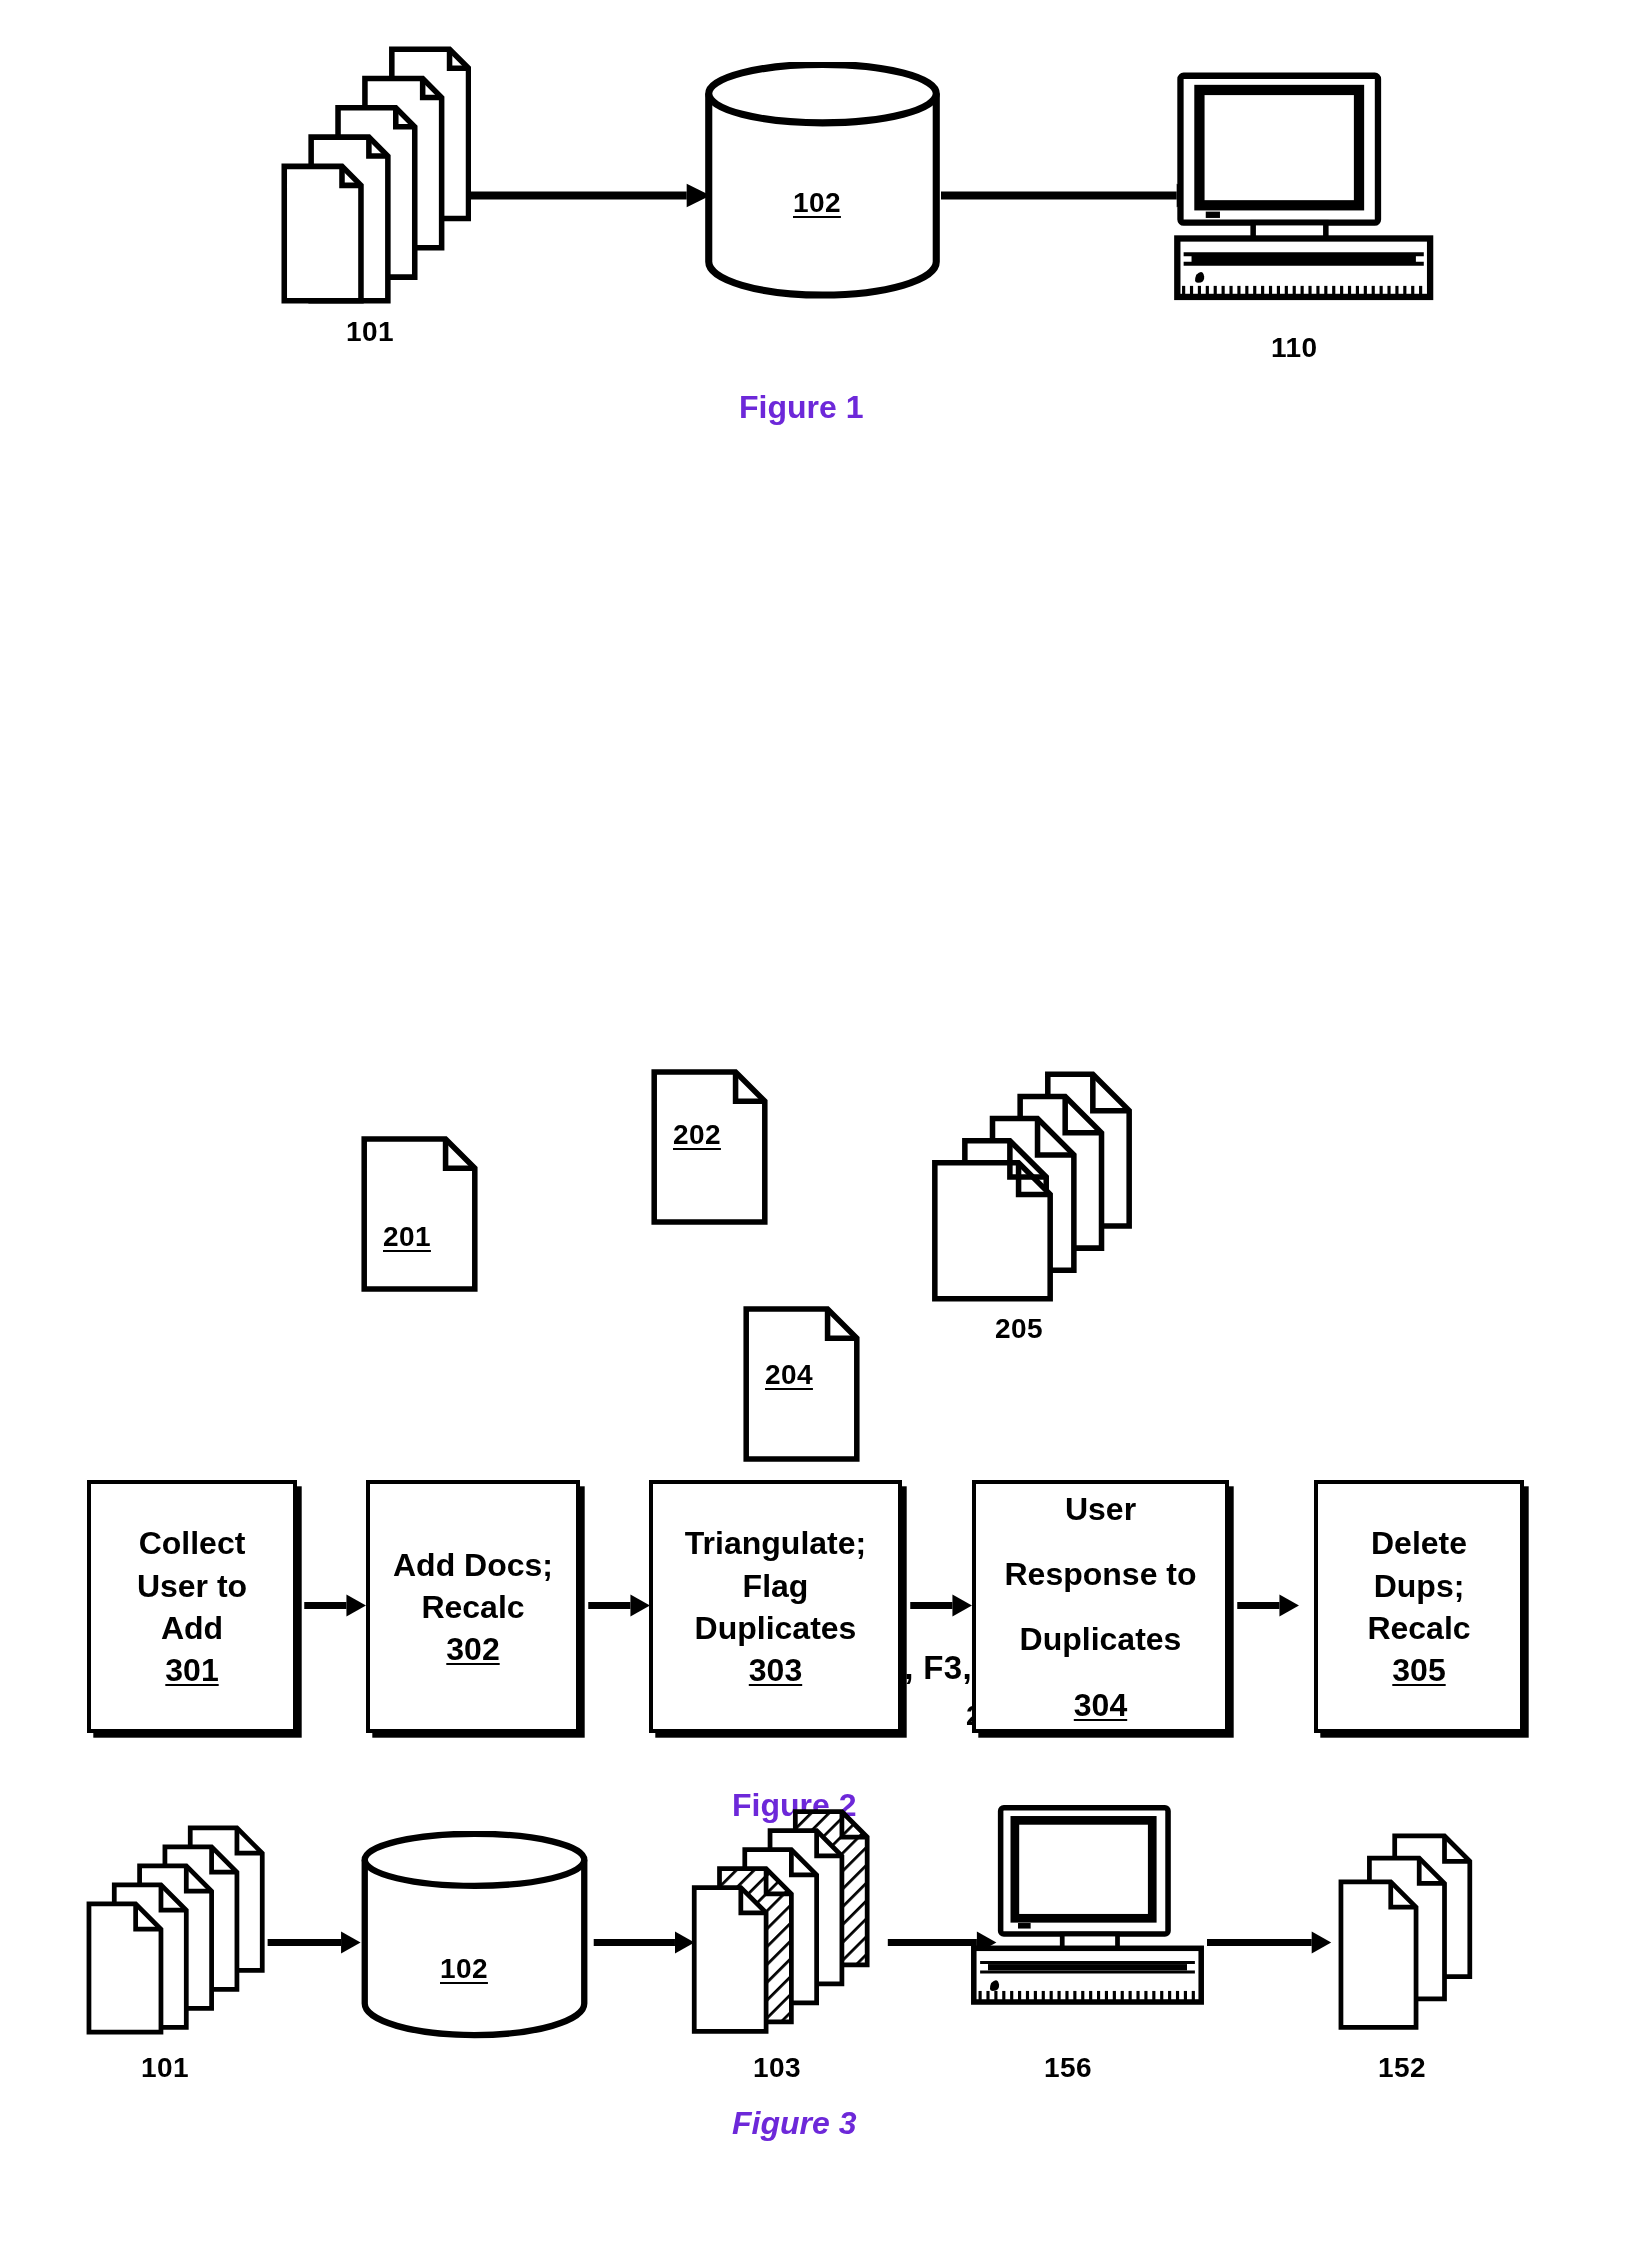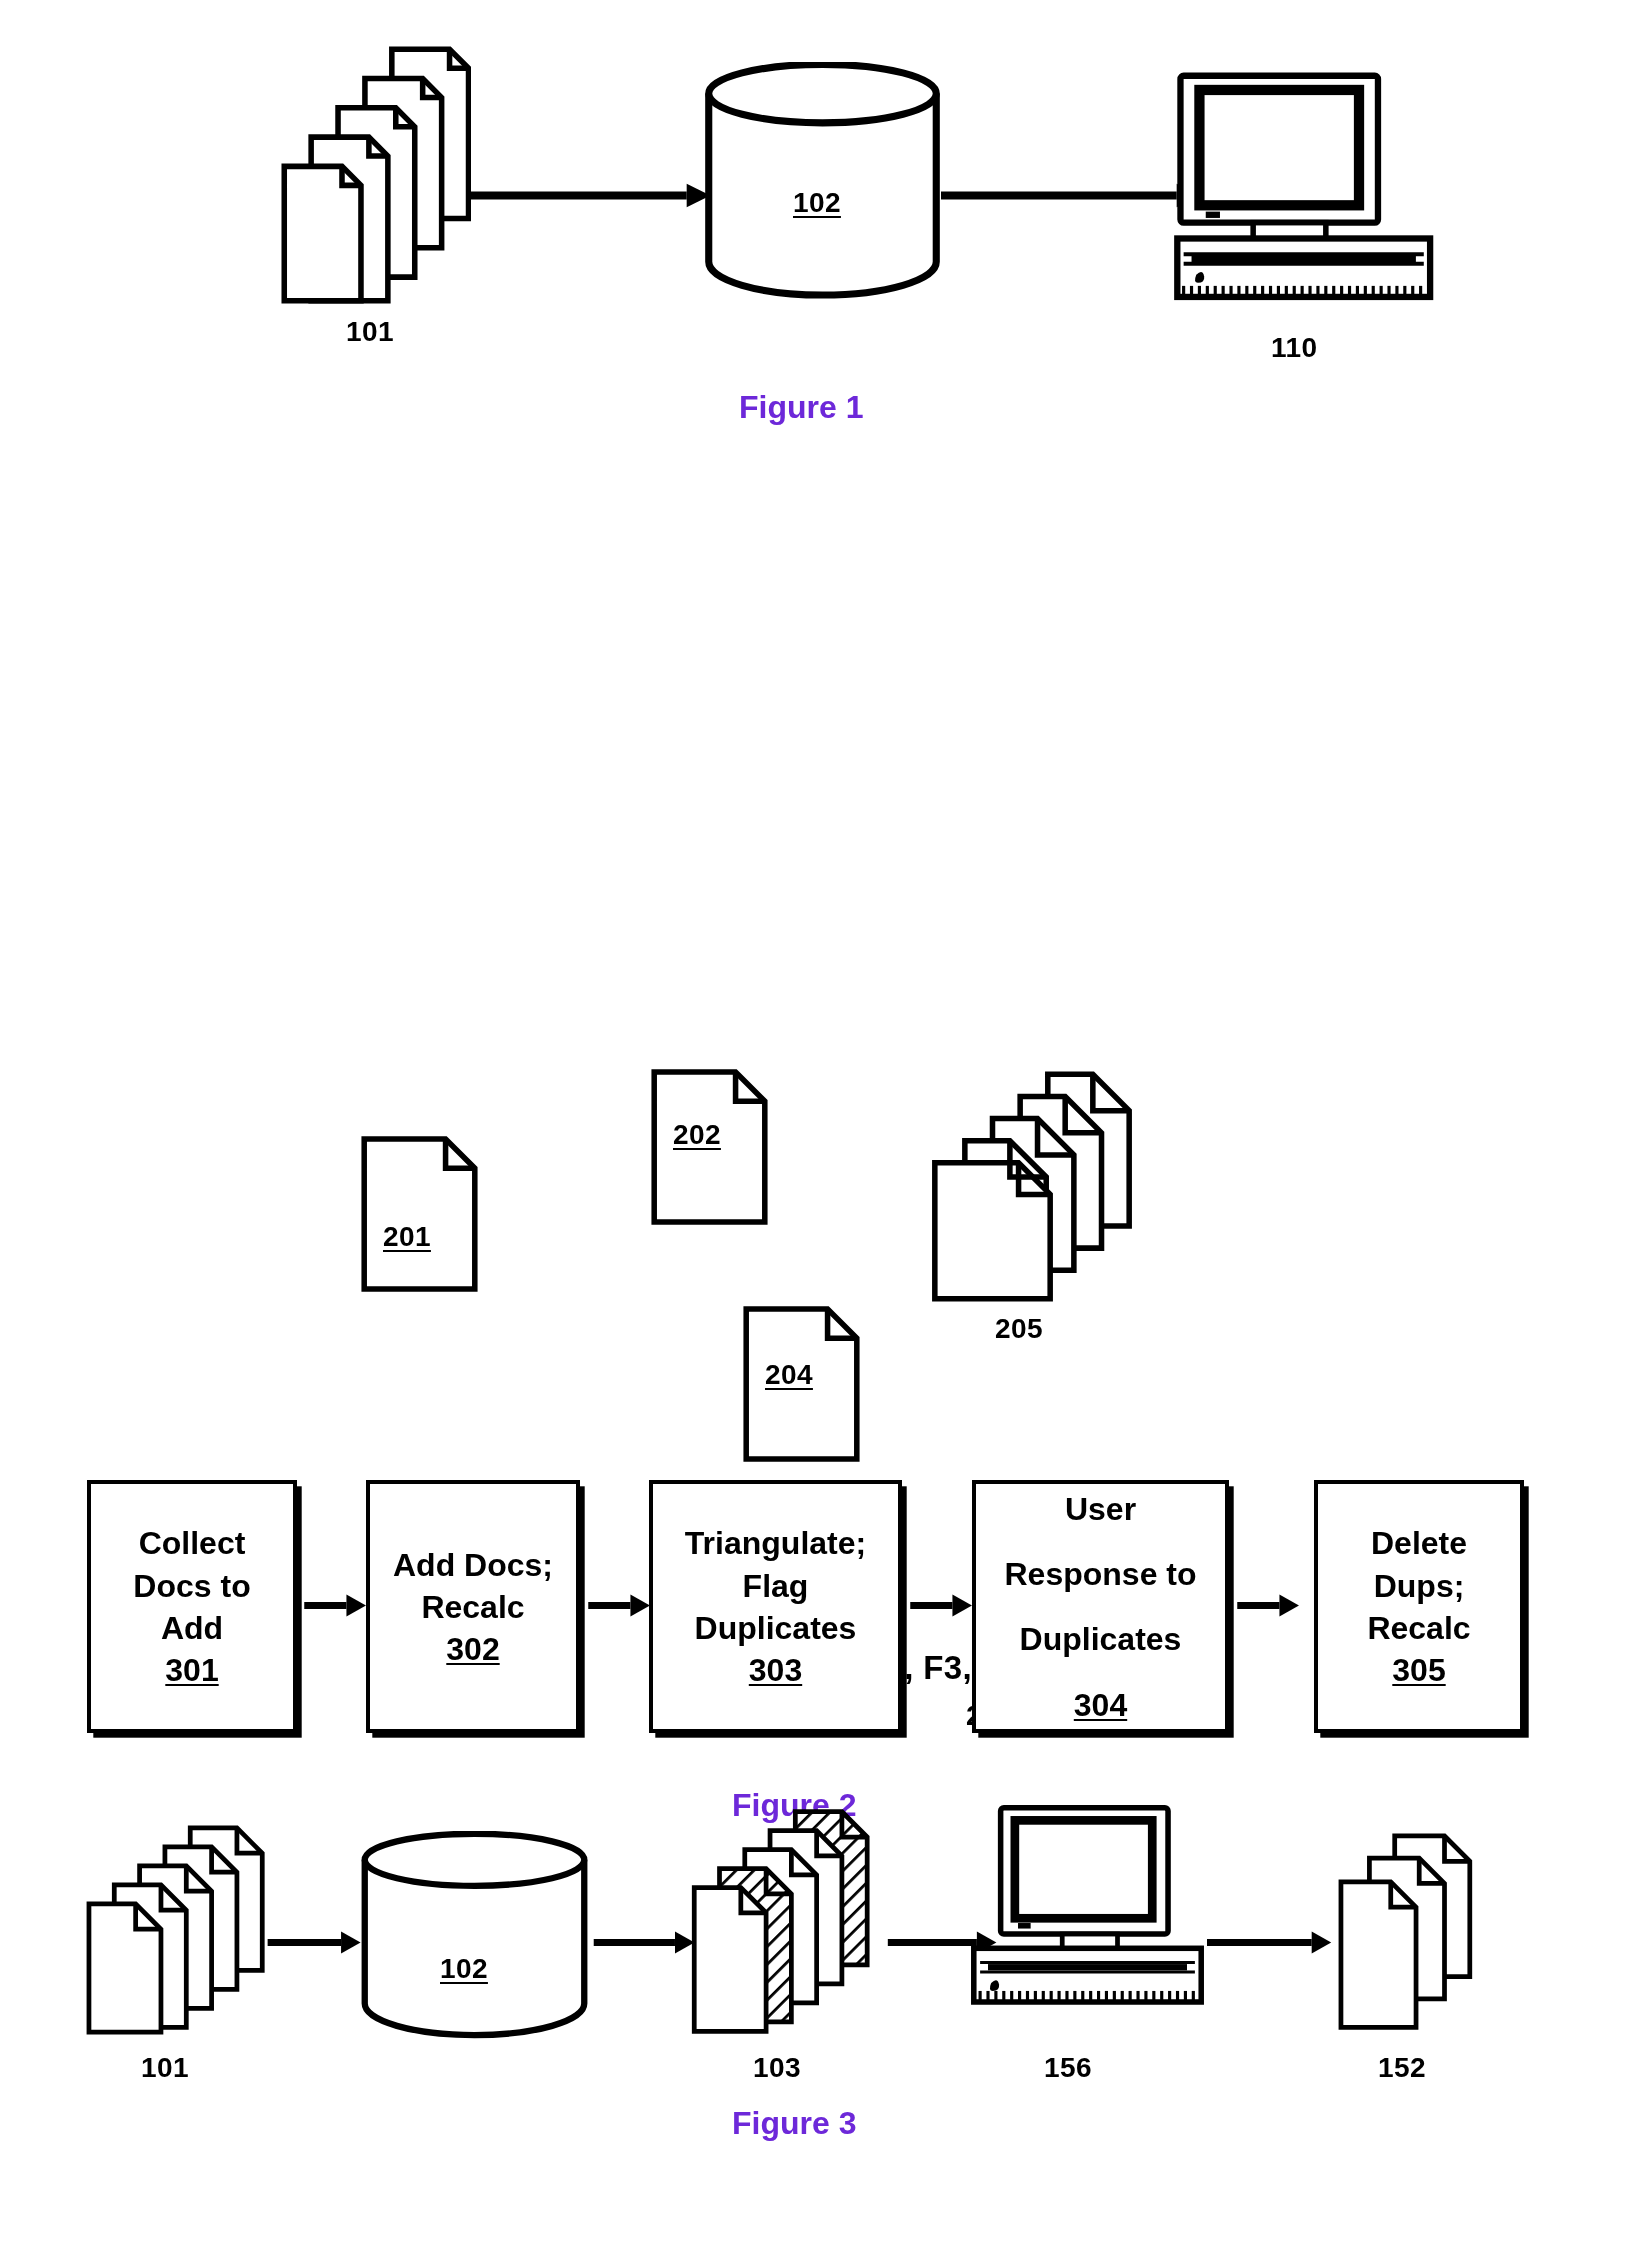--- a/index.html
+++ b/index.html
@@ -259,21 +259,21 @@
     <div class="label ref-num" style="left:795px;top:1135px;font-size:33px;">(F1, F2, F3, ... Fn-1, Fn)</div>
     <div class="label ref-num" style="left:966px;top:1186px;">211</div>
 
     <div class="fig-caption" style="left:732px;top:1273px;">Figure 2</div>
   </div>
 
   <div class="abs" style="left:0;top:1463px;width:1651px;height:787px;">
 
     <div class="flowbox" style="left:87px;top:17.4px;width:210px;height:253px;">
       <div class="line">Collect</div>
-      <div class="line">Docs to</div>
+      <div class="line">User to</div>
       <div class="line">Add</div>
       <div class="num">301</div>
     </div>
 
     <div class="arrow" style="left:304px;top:130px;width:63px;height:25px;">
       <svg width="63" height="25" viewBox="0 0 80 32" xmlns="http://www.w3.org/2000/svg">
         <line x1="0" y1="16" x2="54" y2="16" stroke="#000" stroke-width="9"></line>
         <polygon points="54,2 79,16 54,30" fill="#000"></polygon>
       </svg>
     </div>
@@ -469,17 +469,17 @@
           <path d="M41 34 L104 34 L136 66 L136 212 L41 212 Z"></path>
           <path d="M5 64 L68 64 L100 96 L100 248 L5 248 Z"></path>
           <path d="M136 6 L136 38 L168 38" fill="none"></path>
           <path d="M104 34 L104 66 L136 66" fill="none"></path>
           <path d="M68 64 L68 96 L100 96" fill="none"></path>
         </g>
       </svg>
     </div>
     <div class="label ref-num" style="left:1378px;top:589px;">152</div>
 
-    <div class="fig-caption" style="left:732px;top:642px;">Figure 3</div>
+    <div class="fig-caption" style="left:732px;top:642px;font-style:italic;">Figure 3</div>
   </div>
 
 </div>
 
 
 </body></html>

